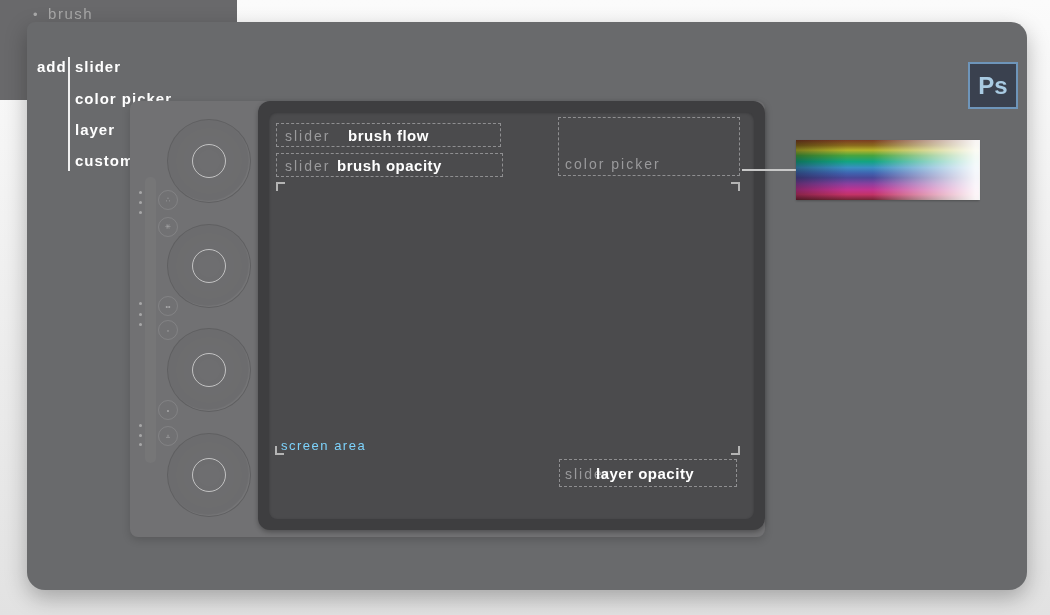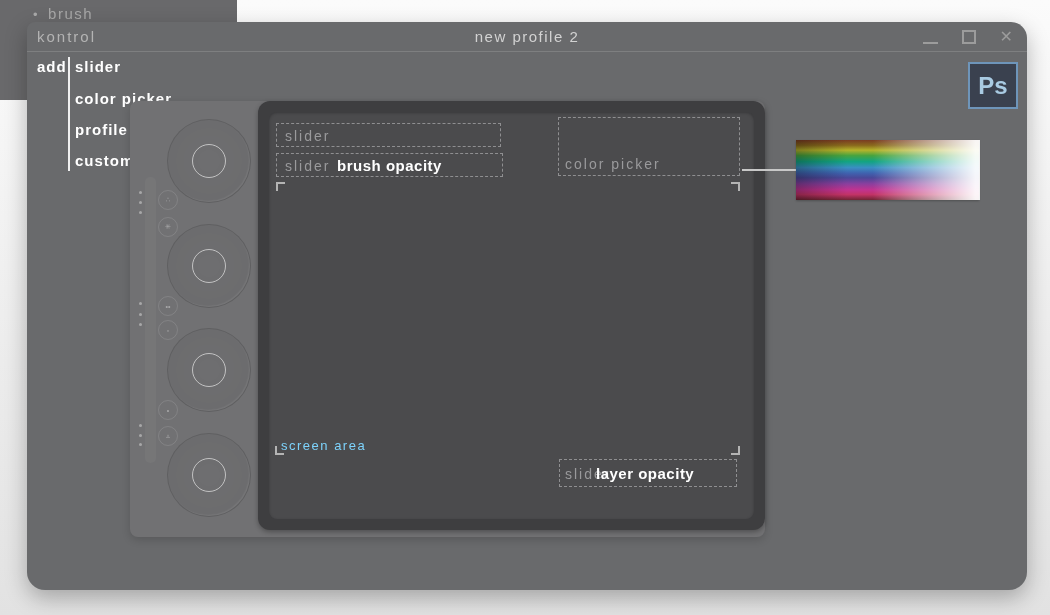--- a/index.html
+++ b/index.html
@@ -89,35 +89,26 @@
 </style>
 </head>
 <body>
 
 <div class="bg-panel">
   <div class="bg-menu-item"><span class="bullet">•</span><span>brush</span></div>
 </div>
 
 <div class="window">
 
-  <div class="titlebar">
-    <span class="app-name">kontrol</span>
-    <span class="win-title">new profile 2</span>
-    <div class="controls">
-      <div class="ctl-min"></div>
-      <div class="ctl-max"></div>
-      <span class="ctl-close">✕</span>
-    </div>
-  </div>
 
   <span class="add-label">add</span>
   <div class="add-divider"></div>
   <span class="add-item i0">slider</span>
   <span class="add-item i1">color picker</span>
-  <span class="add-item i2">profile</span>
+  <span class="add-item i2">layer</span>
   <span class="add-item i3">custom</span>
 
   <div class="device">
     <div class="side-strip"></div>
 
     <div class="knob-outer k0">
         <div class="knob-inner"></div>
       </div>
     <div class="knob-outer k1">
         <div class="knob-inner"></div>
@@ -156,20 +147,21 @@
     <div class="led" style="top:222px"></div>
     <div class="led" style="top:323px"></div>
     <div class="led" style="top:333px"></div>
     <div class="led" style="top:342px"></div>
 
     <div class="bezel">
       <div class="screen">
 
         <div class="zone z-row z-flow">
           <span class="zone-type">slider</span>
+          <span class="zone-assign">brush flow</span>
         </div>
 
         <div class="zone z-row z-opac">
           <span class="zone-type">slider</span>
           <span class="zone-assign">brush opacity</span>
         </div>
 
         <div class="zone z-cp">
           <span class="zone-type">color picker</span>
         </div>

